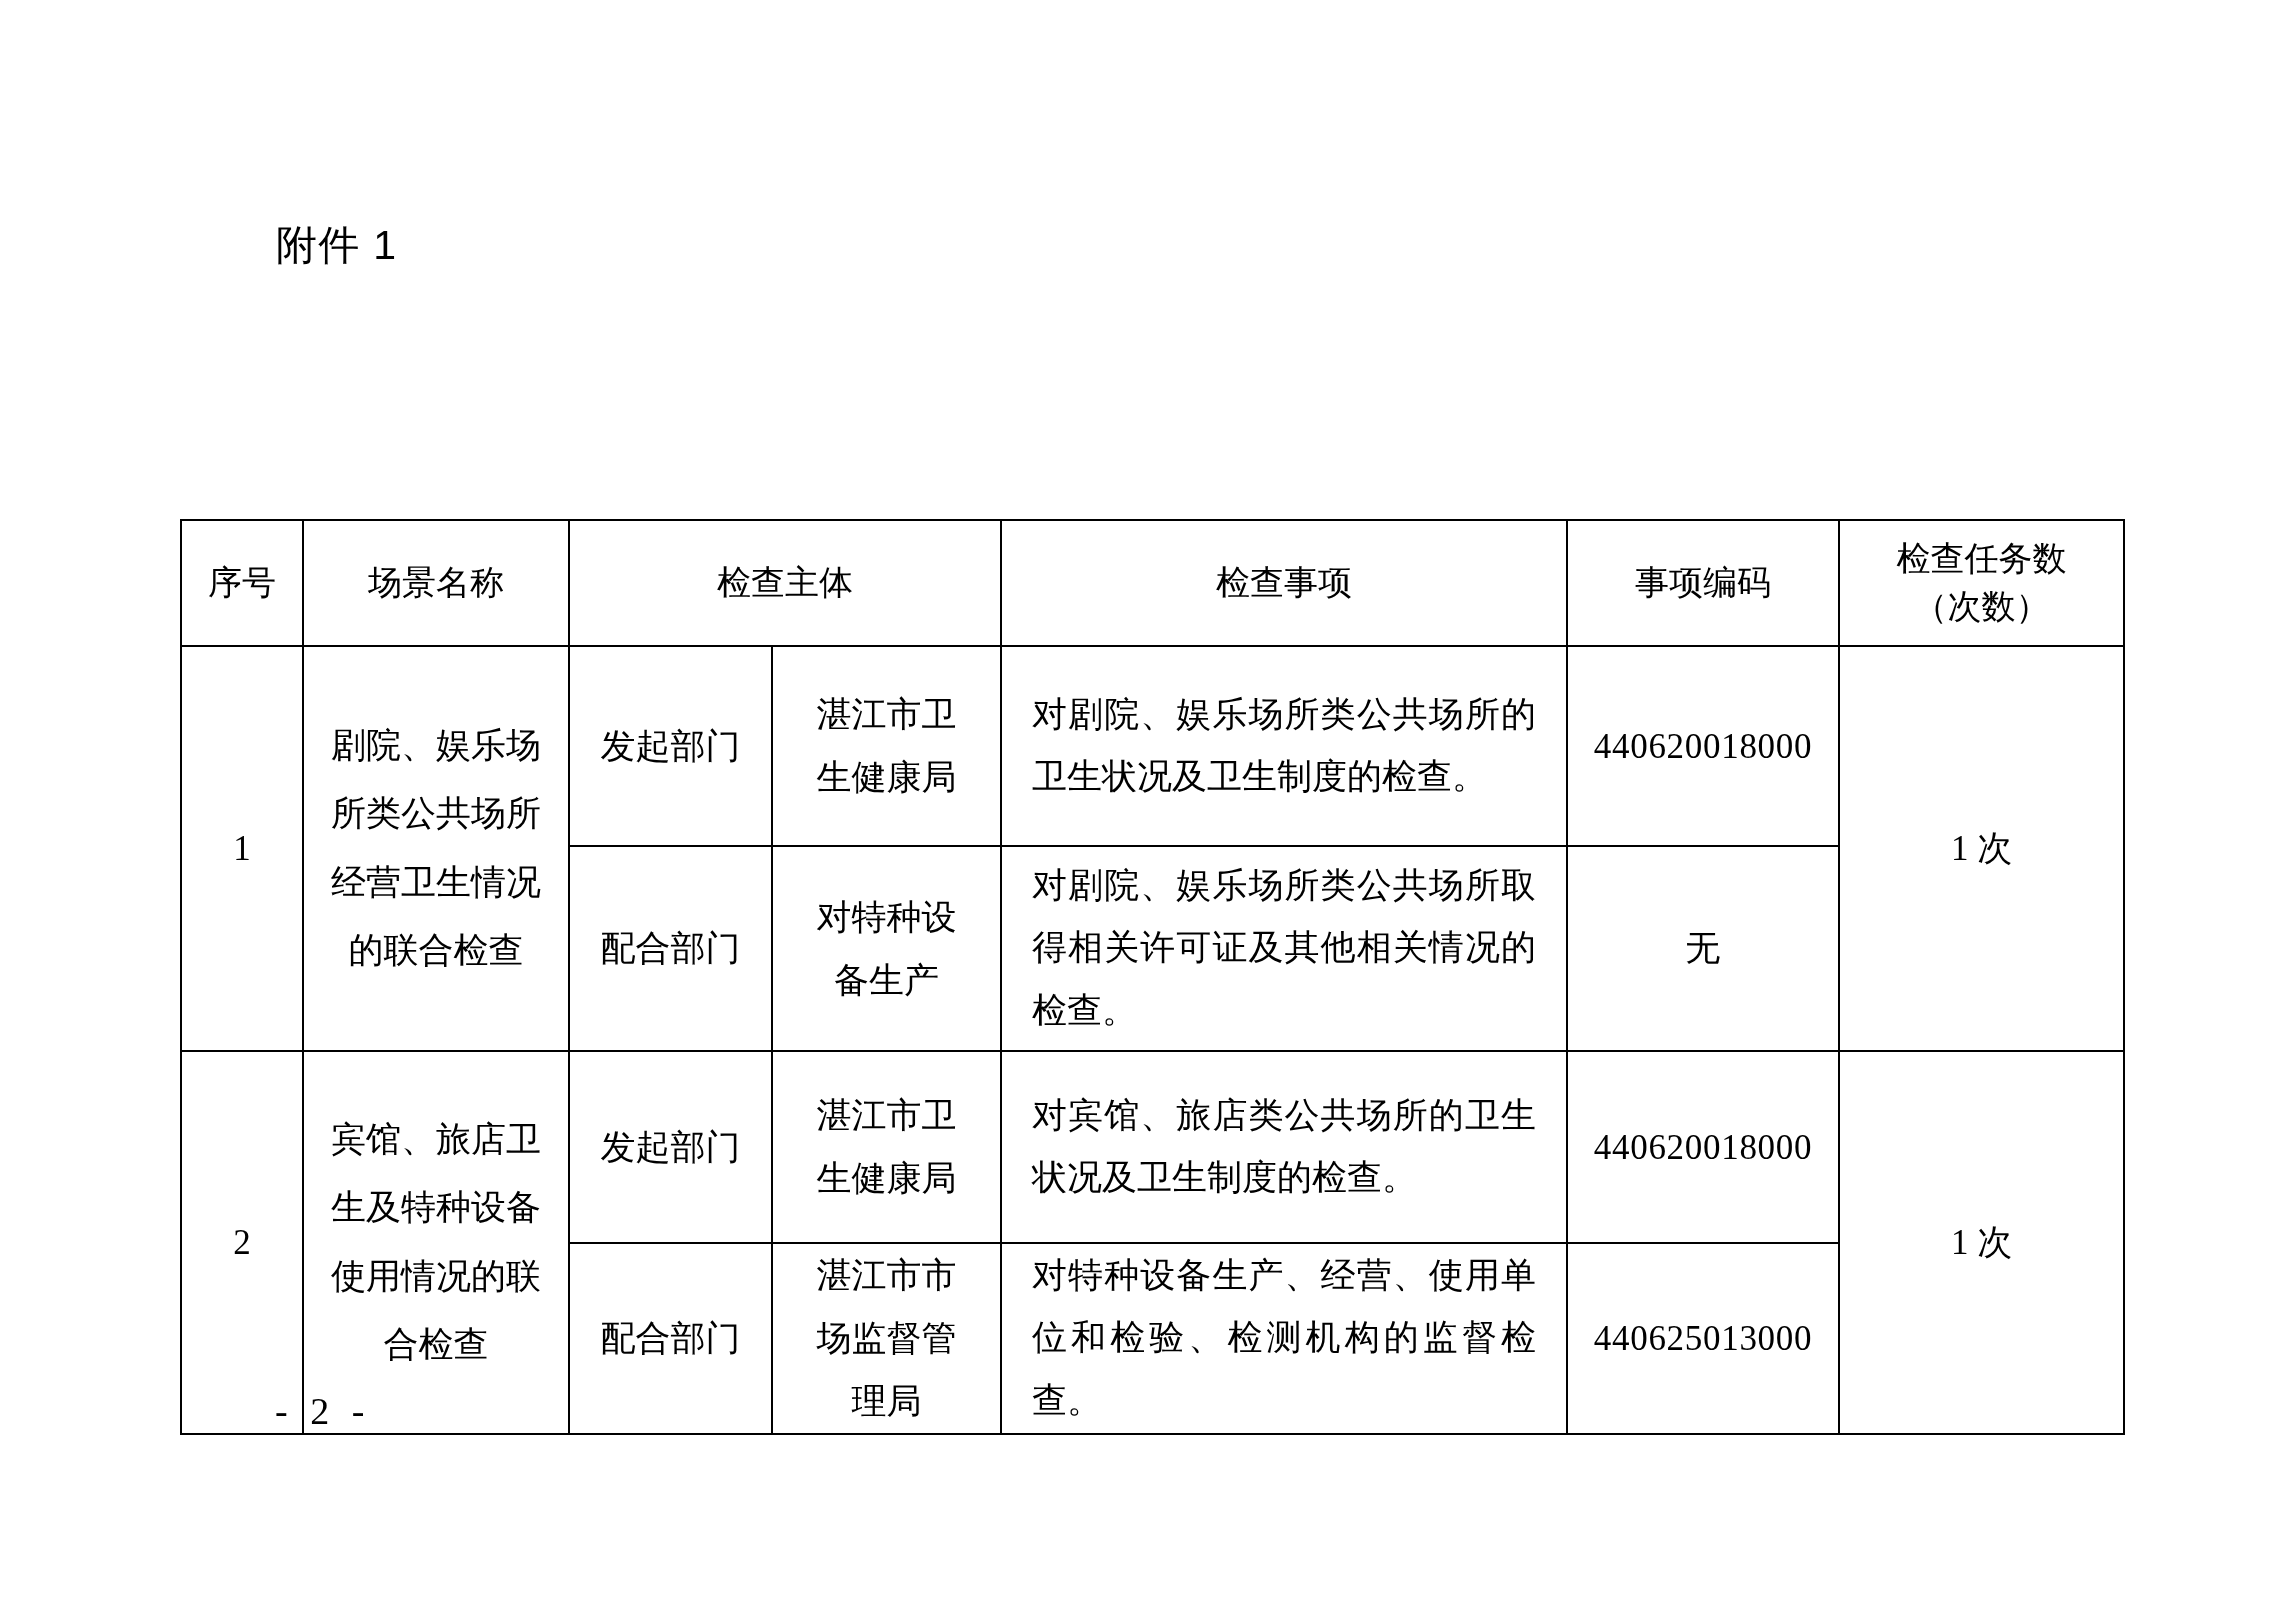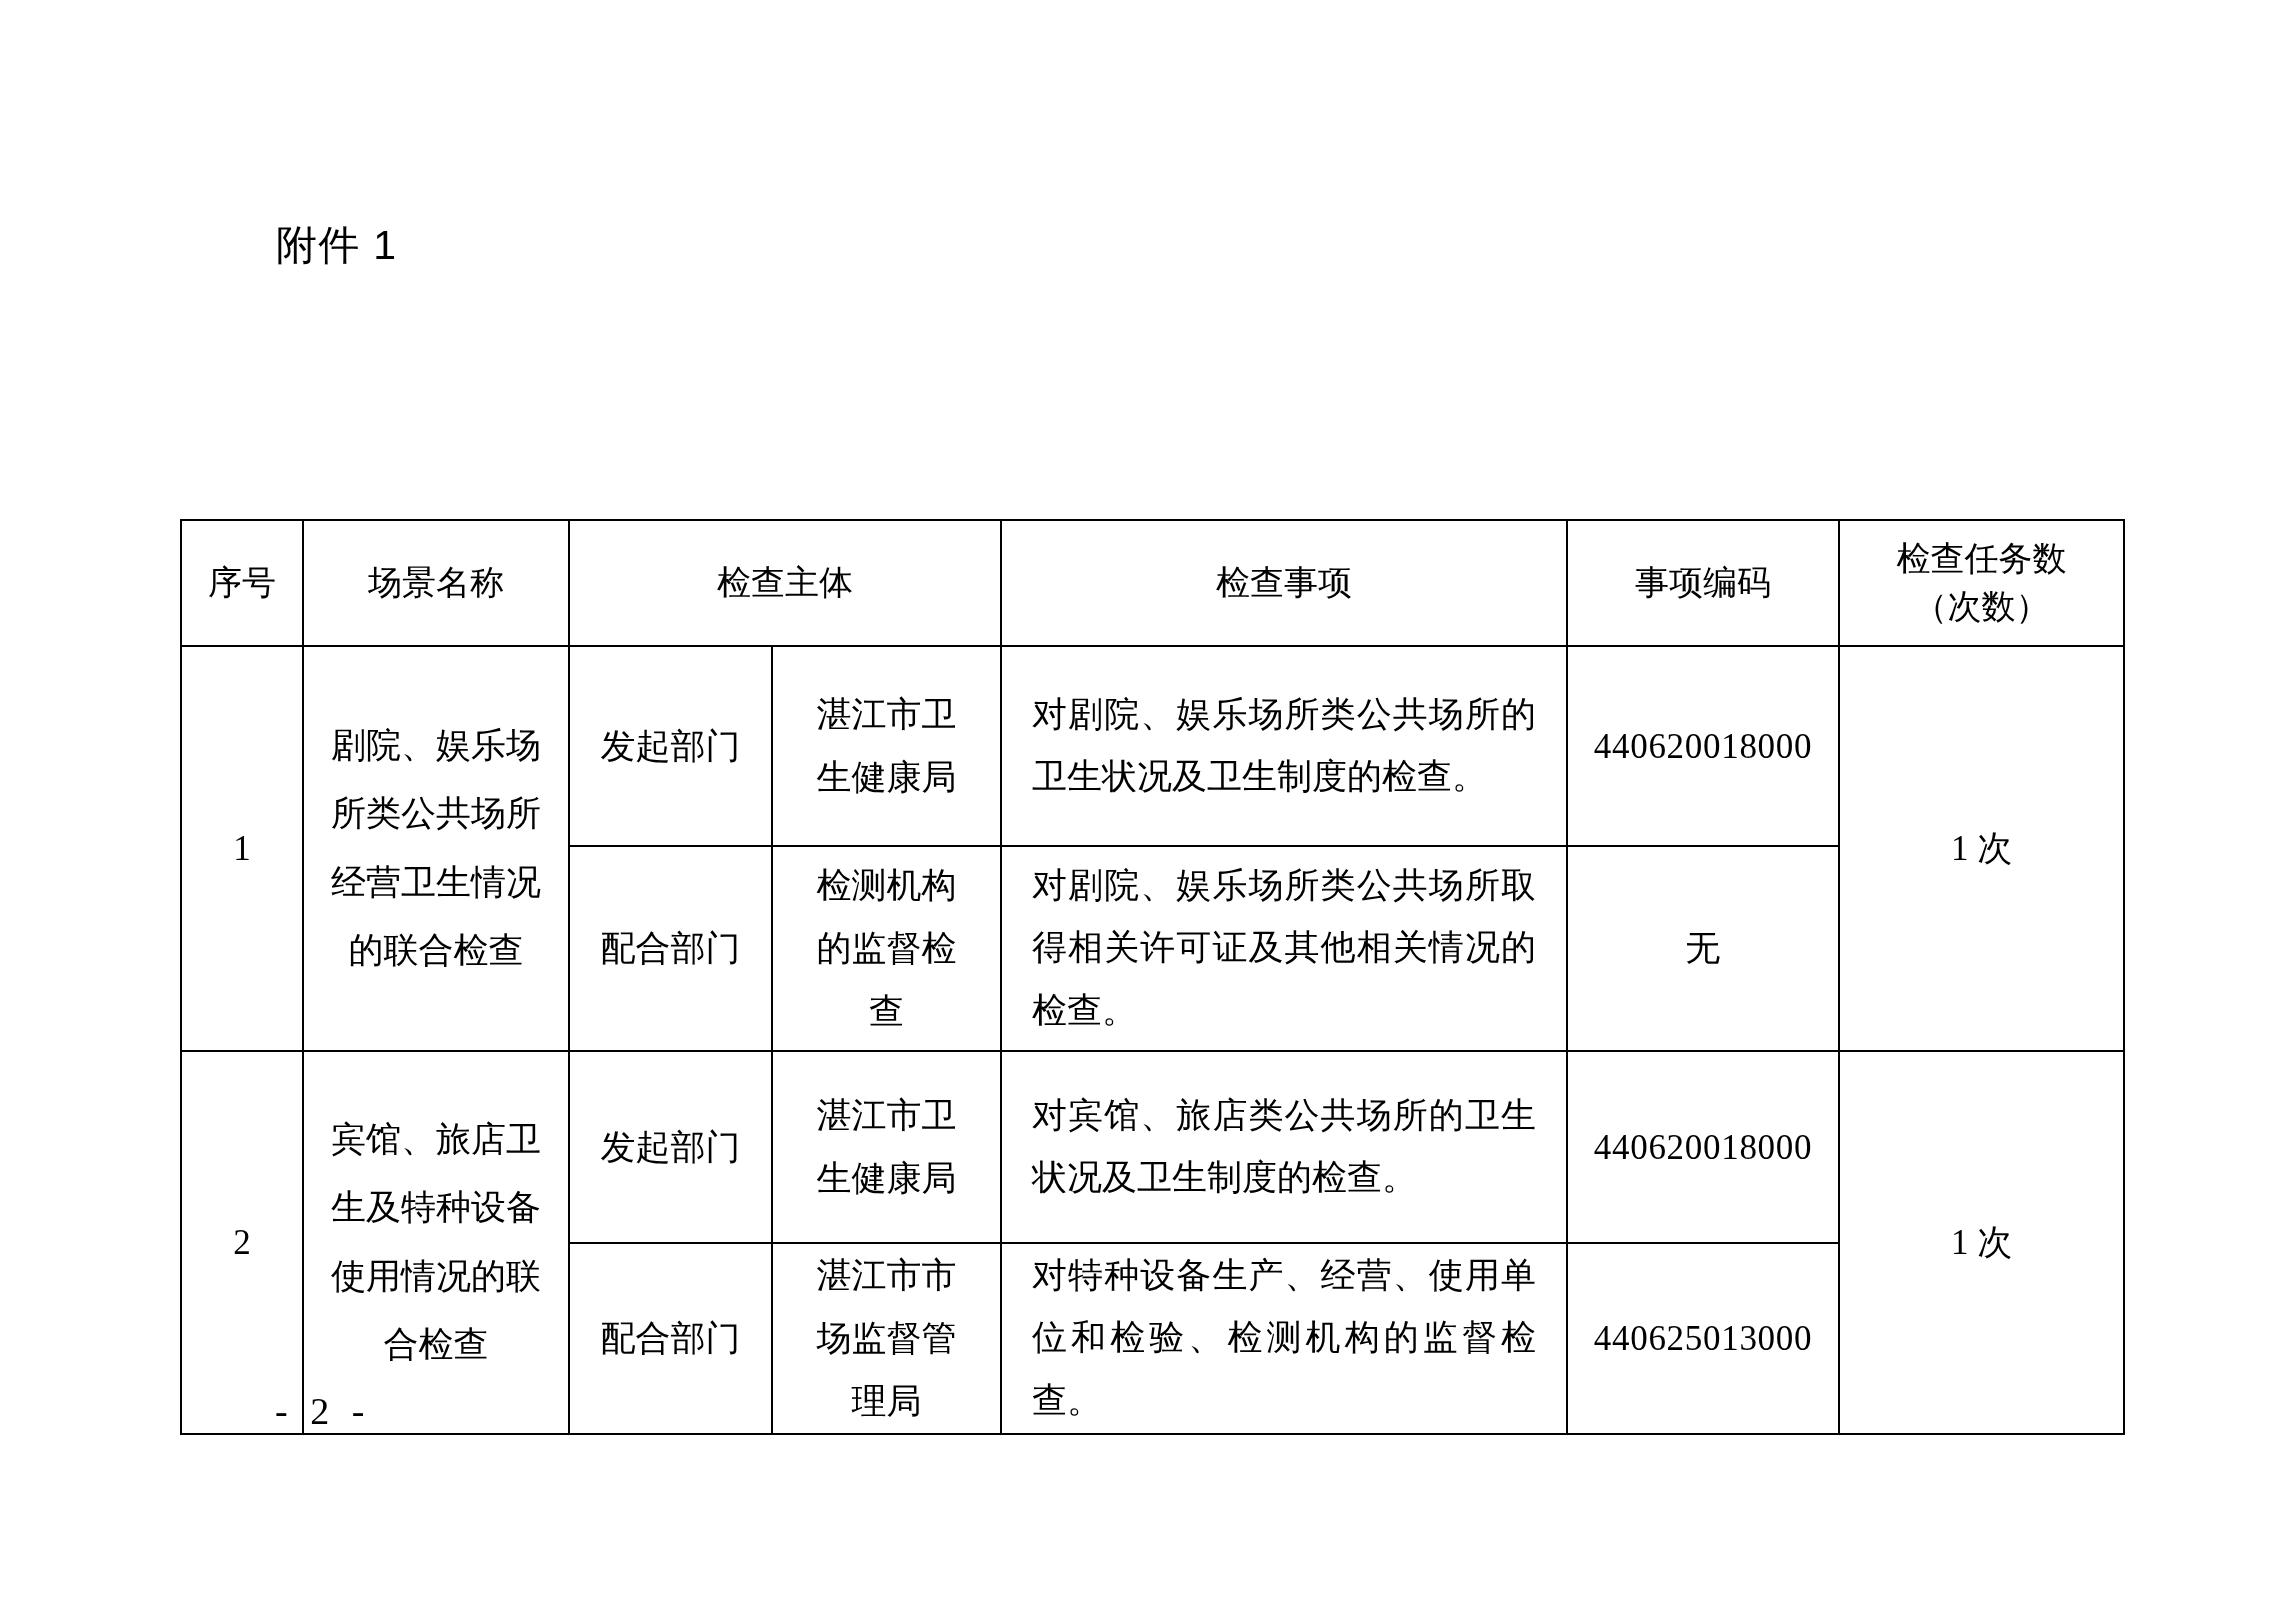--- a/index.html
+++ b/index.html
@@ -125,21 +125,21 @@
         <td rowspan="2">1</td>
         <td rowspan="2" class="scene-cell">剧院、娱乐场所类公共场所经营卫生情况的联合检查</td>
         <td>发起部门</td>
         <td class="dept-cell">湛江市卫生健康局</td>
         <td class="item-cell">对剧院、娱乐场所类公共场所的卫生状况及卫生制度的检查。</td>
         <td class="code-cell">440620018000</td>
         <td rowspan="2">1 次</td>
       </tr>
       <tr class="row-1b">
         <td>配合部门</td>
-        <td class="dept-cell">检测机构的监督检查</td>
+        <td class="dept-cell">对特种设备生产</td>
         <td class="item-cell">对剧院、娱乐场所类公共场所取得相关许可证及其他相关情况的检查。</td>
         <td class="code-cell">无</td>
       </tr>
       <tr class="row-2a group-sep">
         <td rowspan="2">2</td>
         <td rowspan="2" class="scene-cell">宾馆、旅店卫生及特种设备使用情况的联合检查</td>
         <td>发起部门</td>
         <td class="dept-cell">湛江市卫生健康局</td>
         <td class="item-cell">对宾馆、旅店类公共场所的卫生状况及卫生制度的检查。</td>
         <td class="code-cell">440620018000</td>

